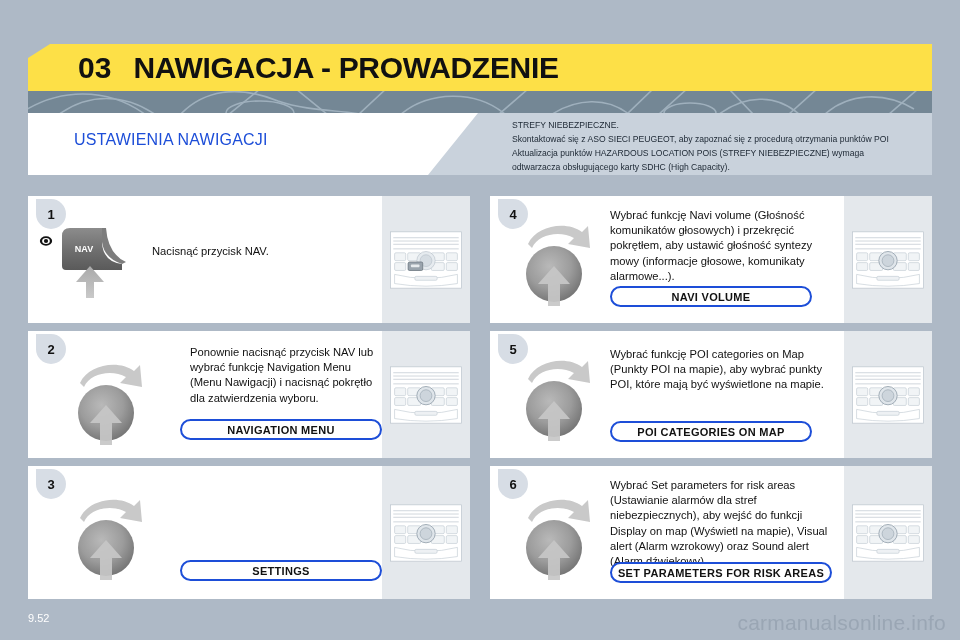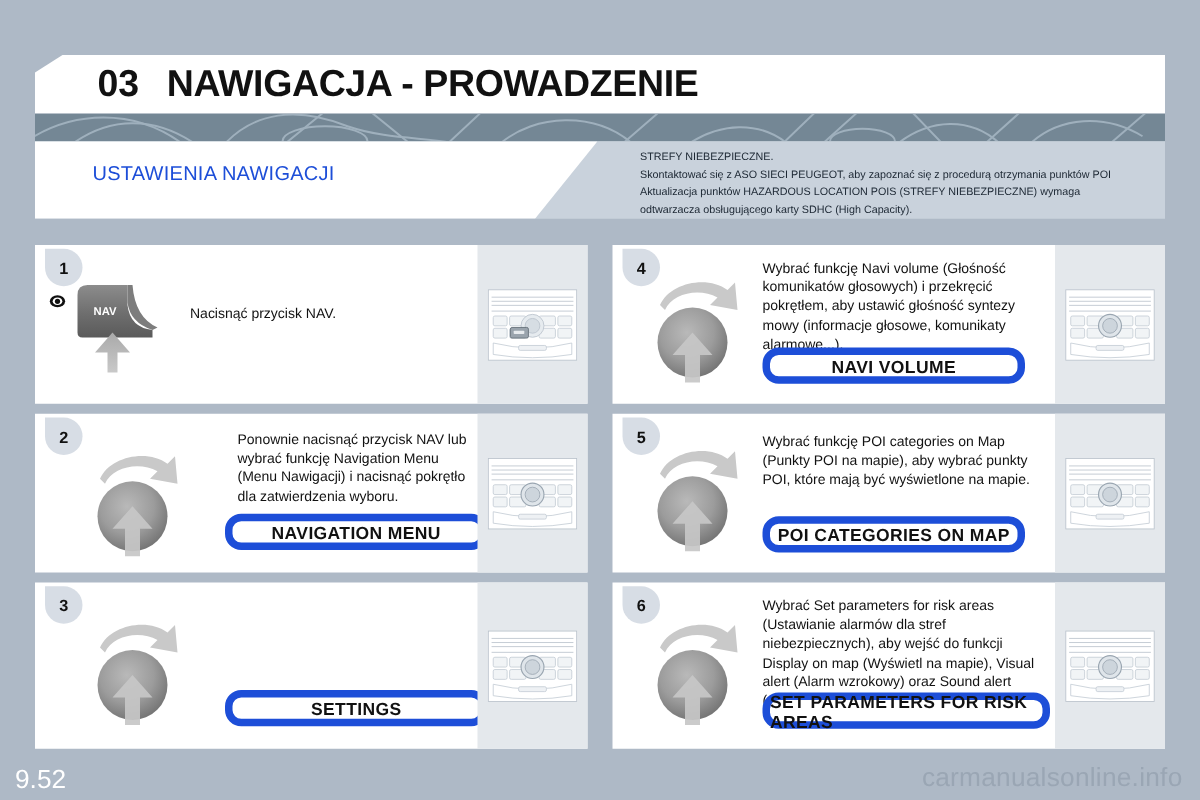--- a/index.html
+++ b/index.html
@@ -10,21 +10,21 @@
     overflow:hidden;
     position:relative;
   }
 
   
   #page{position:absolute;left:0;top:0;width:960px;height:640px;}
 
   
   #titlebar{
     position:absolute;left:28px;top:44px;width:926px;height:47px;
-    background:#ffffff;
+    background:#fde047;
     -webkit-clip-path:polygon(22px 0,904px 0,904px 47px,0 47px,0 14px);
     clip-path:polygon(22px 0,904px 0,904px 47px,0 47px,0 14px);
   }
   #titlebar .inner{
     position:absolute;left:0;top:0;right:0;bottom:0;
     display:flex;align-items:center;
   }
   #chapnum{
     font-size:30px;font-weight:bold;color:#111;margin-left:50px;letter-spacing:0px;
   }
@@ -96,35 +96,35 @@
   .art.navbtn{left:28px;top:28px;width:118px;height:76px;}
 
   .eyeicon{position:absolute;left:11px;top:38px;width:14px;height:14px;}
 
   .steptext{
     position:absolute;left:124px;top:22px;right:8px;
     font-size:11.2px;color:#111;line-height:1.36;
   }
 
   .pill{
-    position:absolute;border:6px solid #1d4ed8;border-radius:13px;
+    position:absolute;border:2px solid #1d4ed8;border-radius:13px;
     height:17px;background:#fff;
     display:flex;align-items:center;justify-content:center;
-    font-size:14px;font-weight:bold;color:#111;letter-spacing:0.3px;
+    font-size:11px;font-weight:bold;color:#111;letter-spacing:0.3px;
   }
   .pill.p2{left:152px;bottom:18px;width:198px;}
   .pill.p3{left:152px;bottom:18px;width:198px;}
   .pill.p4{left:120px;bottom:16px;width:198px;}
   .pill.p5{left:120px;bottom:16px;width:198px;}
   .pill.p6{left:120px;bottom:16px;width:218px;}
 
   
   #pagenum{
-    position:absolute;left:12px;top:612px;
-    font-size:21px;color:#ffffff;font-weight:normal;
+    position:absolute;left:28px;top:612px;
+    font-size:11px;color:#ffffff;font-weight:normal;
   }
   #watermark{
     position:absolute;right:14px;top:611px;
     font-size:21px;color:#9aa6b4;letter-spacing:0.2px;
   }
 </style>
 </head>
 <body>
 
 <div id="page">

